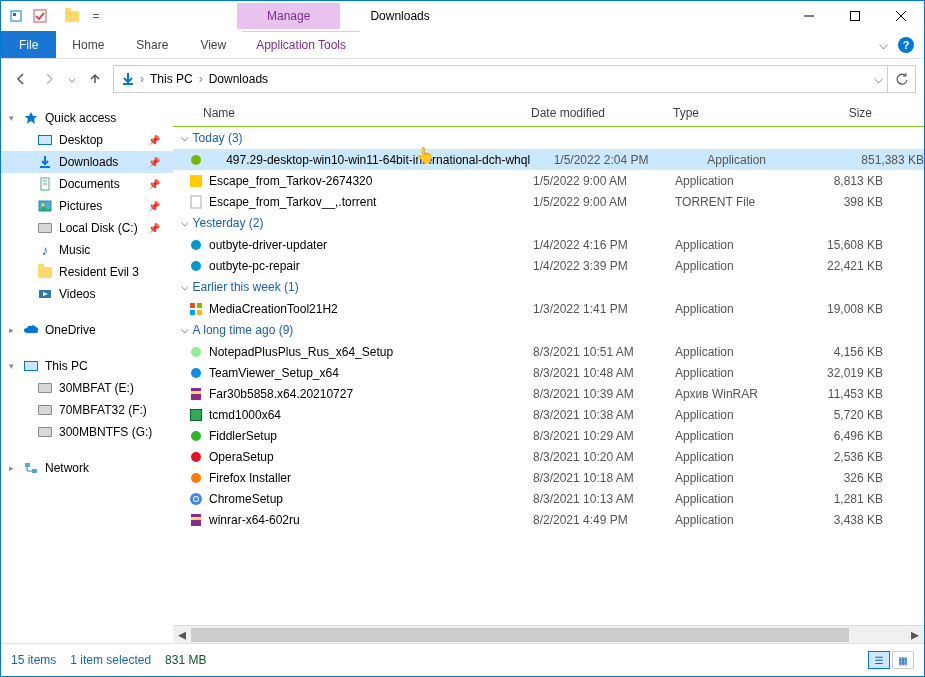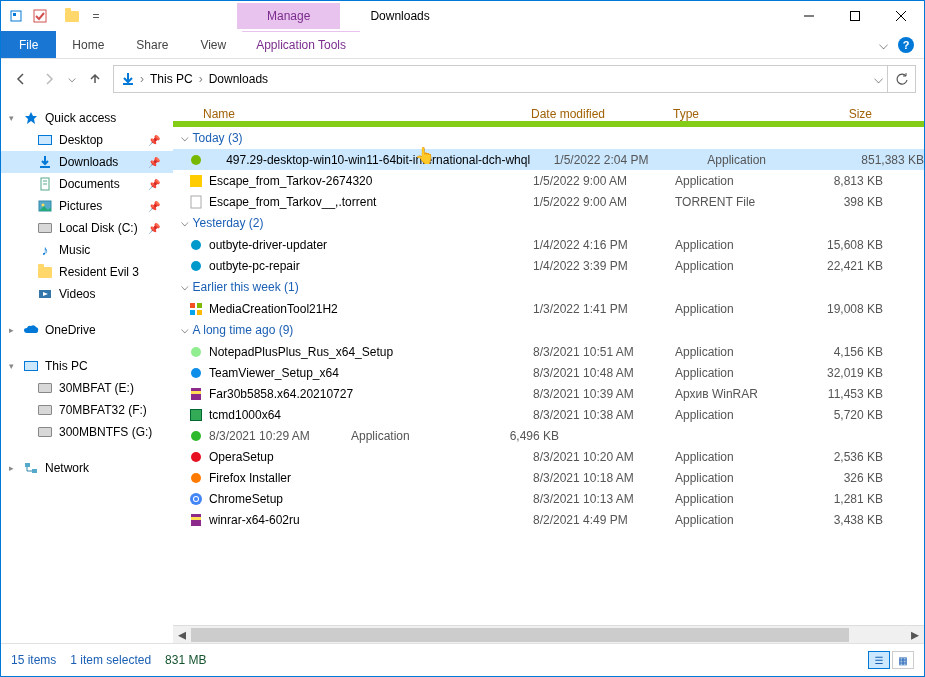--- a/index.html
+++ b/index.html
@@ -47,21 +47,21 @@
 .nav-item { display: flex; align-items: center; gap: 6px; padding: 3px 4px 3px 22px; }
 .nav-item.l2 { padding-left: 36px; }
 .nav-item.selected { background: #cce8ff; }
 .nav-item .pin { margin-left: auto; color: #666; margin-right: 8px; font-size: 10px; }
 .nav-icon { width: 16px; height: 16px; display: flex; align-items: center; justify-content: center; flex-shrink: 0; }
 .tree-toggle { position: absolute; margin-left: -14px; color: #888; font-size: 9px; }
 .nav-item.hdr { padding-left: 22px; position: relative; }
 
 
 .content { flex: 1; display: flex; flex-direction: column; overflow: hidden; }
-.cols { display: flex; height: 28px; border-bottom: 6px solid #84cc16; font-size: 12px; color: #a16207; align-items: flex-end; }
+.cols { display: flex; height: 28px; border-bottom: 1px solid #84cc16; font-size: 12px; color: #404040; align-items: center; }
 .col { padding: 0 8px; }
 .col-name { width: 350px; padding-left: 30px; }
 .col-date { width: 142px; }
 .col-type { width: 120px; }
 .col-size { width: 95px; text-align: right; }
 
 .list { flex: 1; overflow: auto; font-size: 12px; }
 .group-hdr { display: flex; align-items: center; padding: 4px 0 4px 8px; color: #1a5fb4; gap: 4px; }
 .group-chev { font-size: 10px; color: #555; }
 .row { display: flex; align-items: center; height: 21px; padding-left: 14px; }
@@ -445,20 +445,21 @@
           </span>
           <span class="name">tcmd1000x64</span>
           <span class="date">8/3/2021 10:38 AM</span>
           <span class="type">Application</span>
           <span class="size">5,720 KB</span>
         </div>
         <div class="row">
           <span class="icon">
             <div class="i-dot" style="background:#2eb82e"></div>
           </span>
+          <span class="name">FiddlerSetup</span>
           <span class="date">8/3/2021 10:29 AM</span>
           <span class="type">Application</span>
           <span class="size">6,496 KB</span>
         </div>
         <div class="row">
           <span class="icon">
             <div class="i-dot" style="background:#e81123"></div>
           </span>
           <span class="name">OperaSetup</span>
           <span class="date">8/3/2021 10:20 AM</span>

